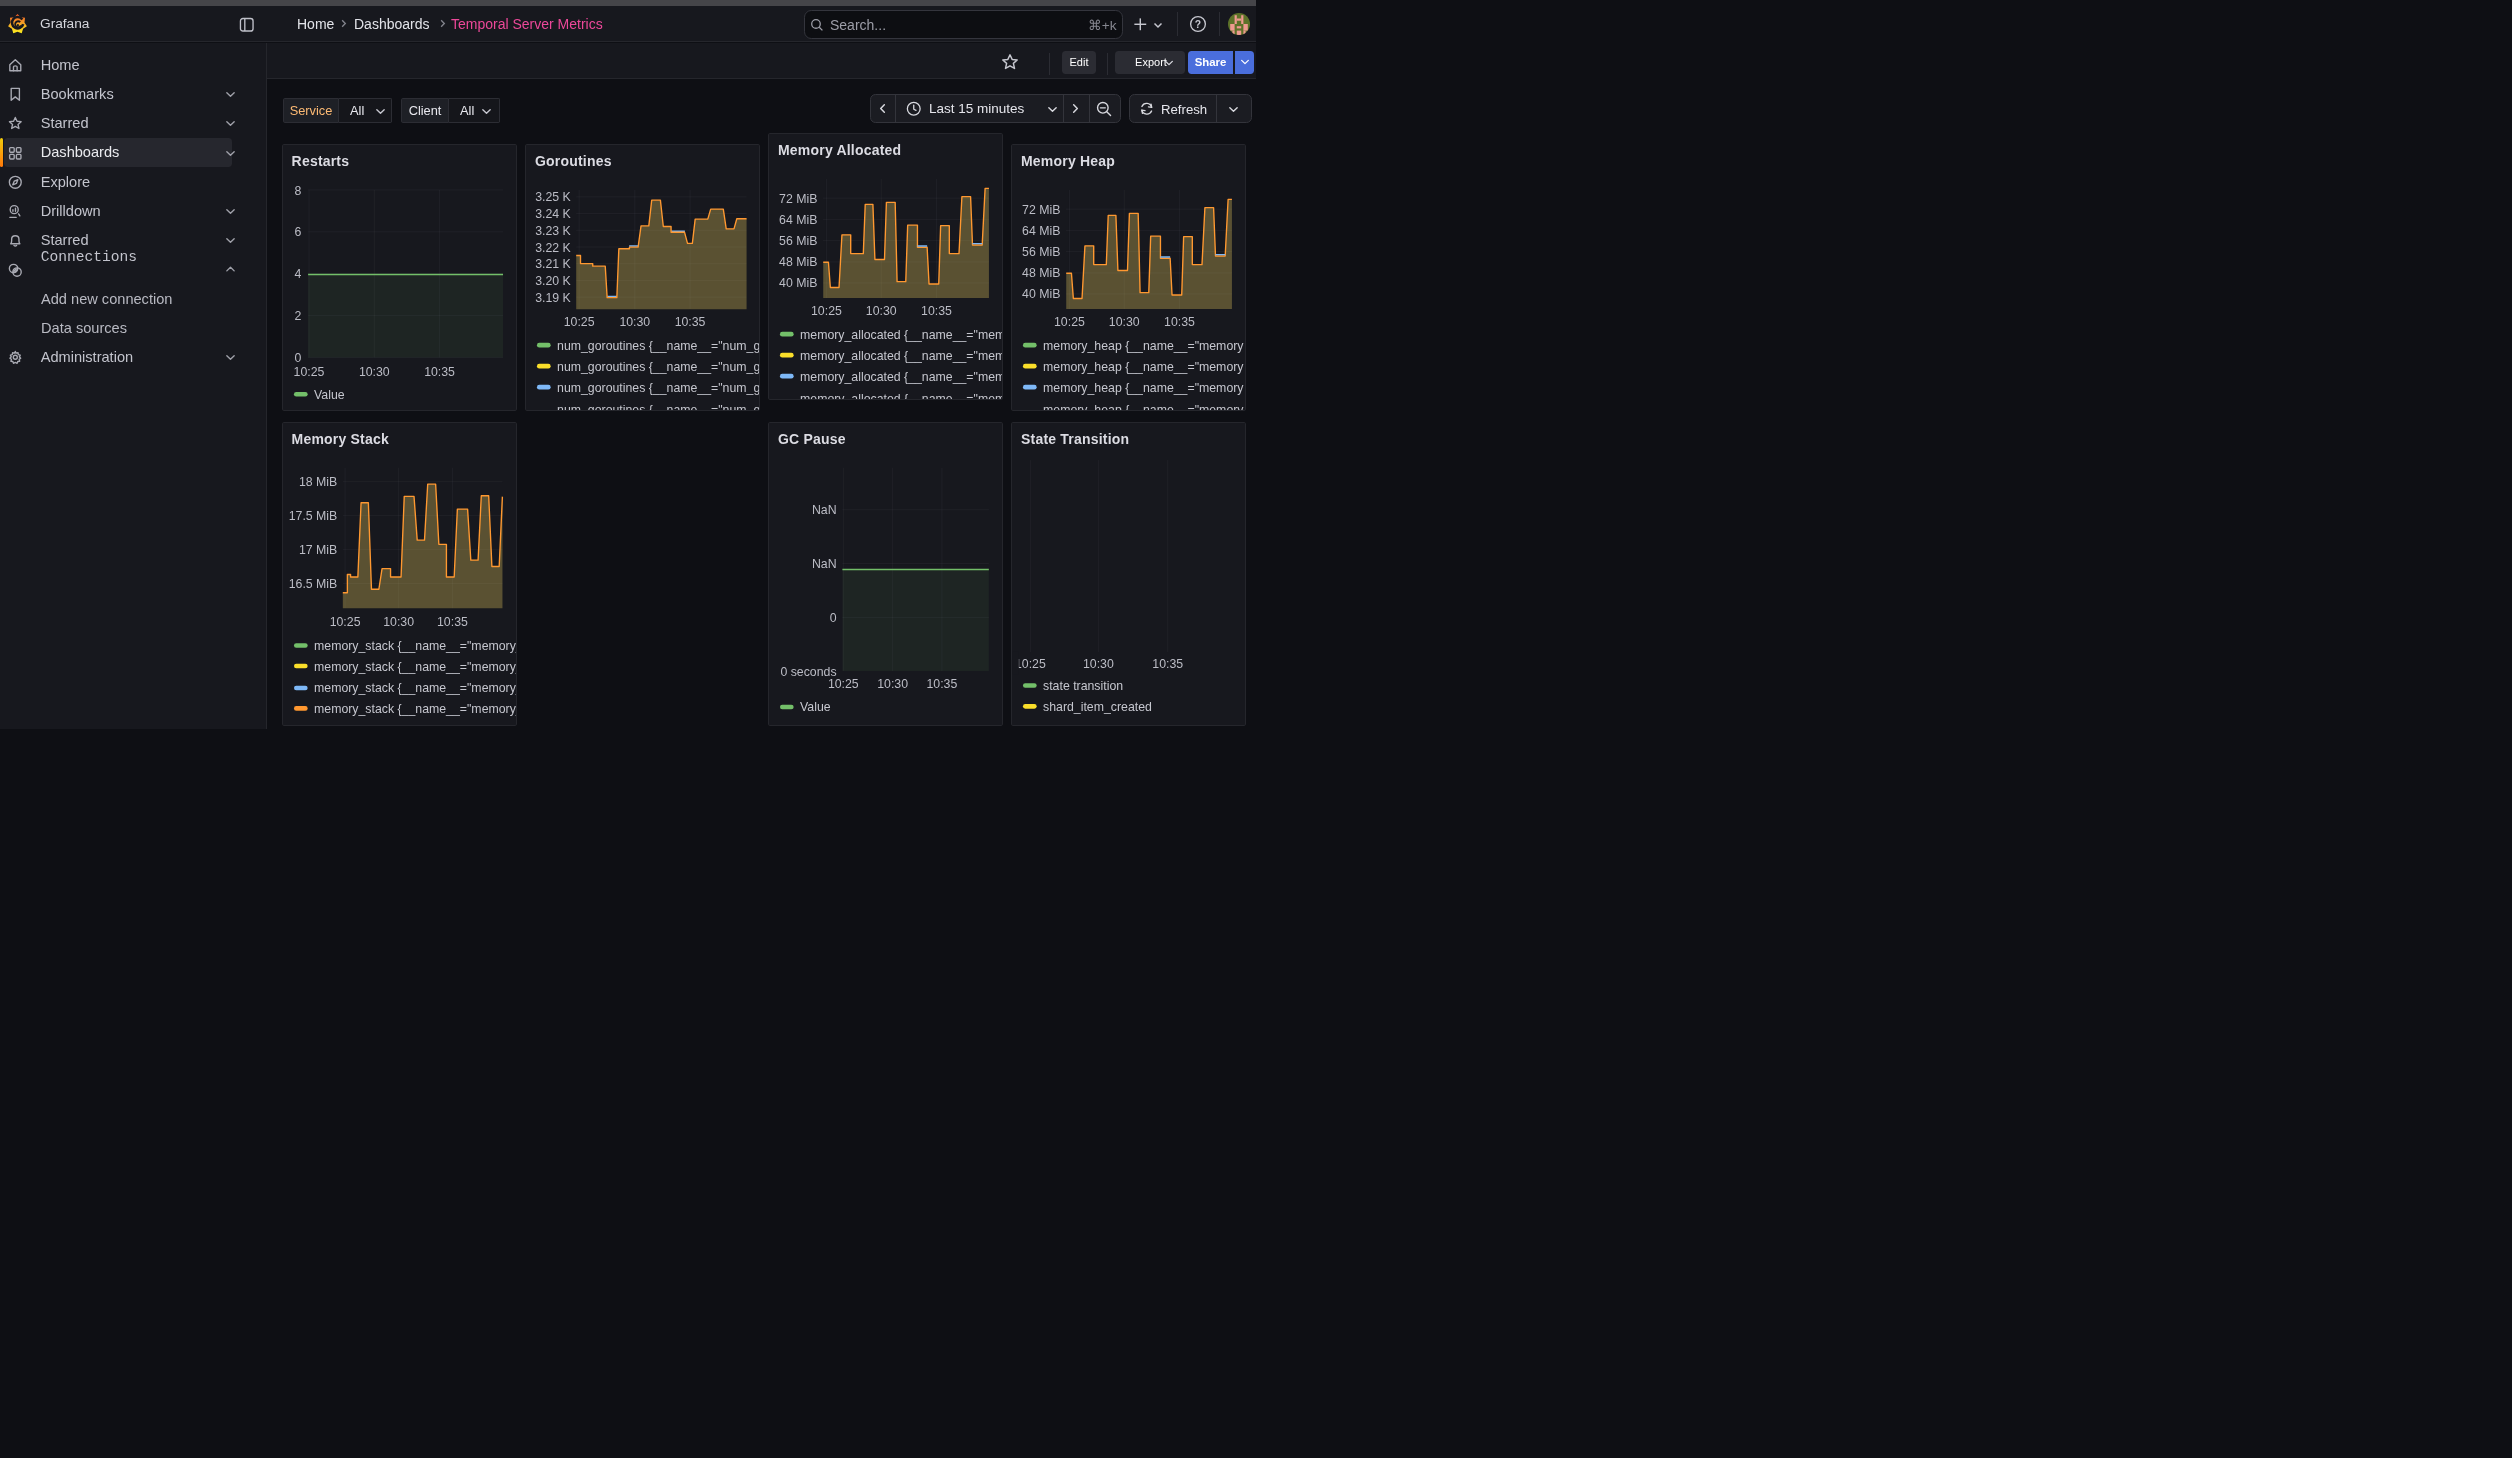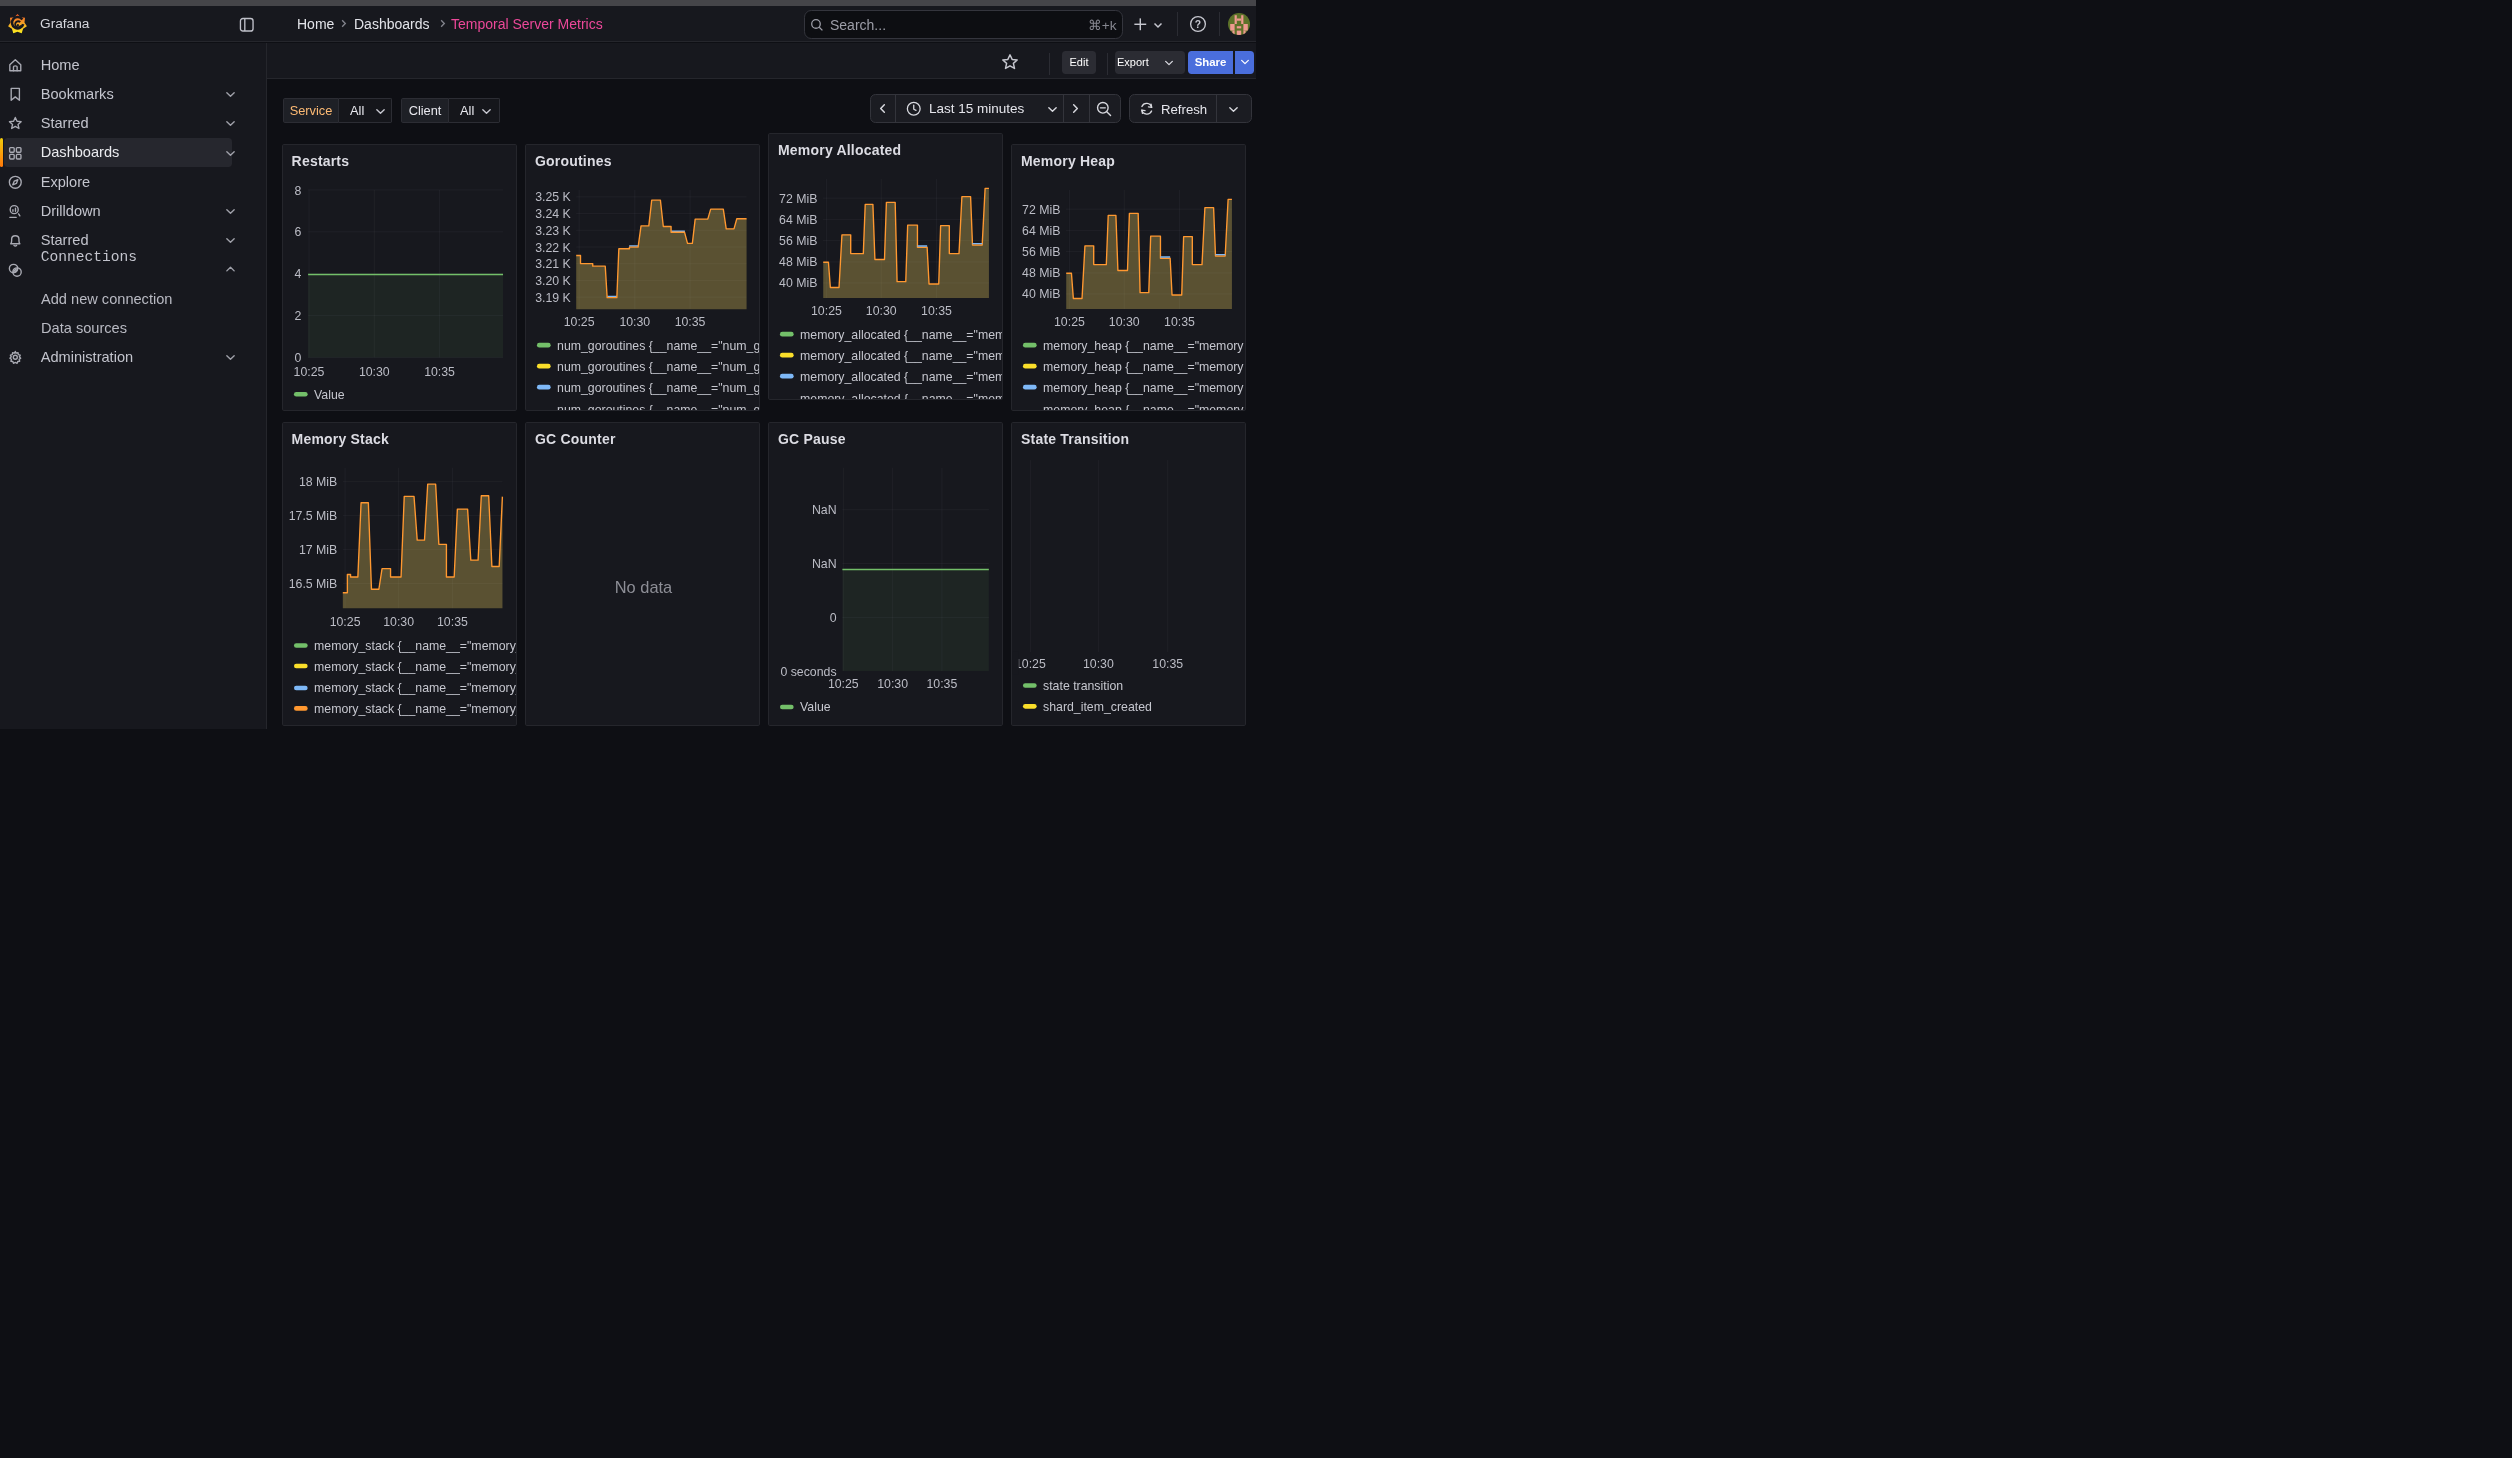--- a/index.html
+++ b/index.html
@@ -186,21 +186,21 @@
       <path d="M2 4 L6 8 L10 4"></path>
     </svg>
 </div>
 <div class="toolbar">
 <svg class="abs" style="left:734px;top:10.4px" width="18" height="18" viewBox="0 0 16 16" fill="none" stroke="#c6c7cf" stroke-width="1.3" stroke-linejoin="round">
       <path d="M8 1.6 L9.9 5.7 L14.4 6.2 L11 9.2 L12 13.7 L8 11.4 L4 13.7 L5 9.2 L1.6 6.2 L6.1 5.7 Z"></path>
     </svg>
 <div class="vdiv" style="left:782px;top:9.5px;height:22px"></div>
 <div class="btn" style="left:795px;top:7.7px;width:34px;background:#2b2c33">Edit</div>
 <div class="vdiv" style="left:840px;top:9.5px;height:22px"></div>
-<div class="btn" style="left:848px;top:7.7px;width:70px;background:#2b2c33;text-align:left;padding-left:2px">Export</div>
+<div class="btn" style="left:848px;top:7.7px;width:70px;background:#2b2c33;text-align:center;padding-left:2px">Export</div>
 <svg class="abs" style="left:897px;top:14.6px" width="10" height="10" viewBox="0 0 12 12" fill="none" stroke="#dcdce3" stroke-width="1.5" stroke-linecap="round" stroke-linejoin="round">
       <path d="M2 4 L6 8 L10 4"></path>
     </svg>
 <div class="btn" style="left:921px;top:7.7px;width:45px;background:#4a6edc;border-radius:3.7px 0 0 3.7px;font-weight:700;font-size:11.4px">Share</div>
 <div class="abs" style="left:968px;top:7.7px;width:19px;height:23px;background:#4a6edc;border-radius:0 3.7px 3.7px 0"></div>
 <svg class="abs" style="left:973px;top:14px" width="10" height="10" viewBox="0 0 12 12" fill="none" stroke="#fff" stroke-width="1.5" stroke-linecap="round" stroke-linejoin="round">
       <path d="M2 4 L6 8 L10 4"></path>
     </svg>
 </div>
 <div class="content">
@@ -397,24 +397,20 @@
         <rect x="12" y="241.3" width="15" height="5" rx="2.5" fill="#73bf69"></rect>
         <text class="legtext" x="34" y="248.8">memory_stack {__name__="memory_stack", inst</text>
         <rect x="12" y="263.7" width="15" height="5" rx="2.5" fill="#fade2a"></rect>
         <text class="legtext" x="34" y="271.2">memory_stack {__name__="memory_stack", inst</text>
         <rect x="12" y="287.7" width="15" height="5" rx="2.5" fill="#7eb8f7"></rect>
         <text class="legtext" x="34" y="295.2">memory_stack {__name__="memory_stack", inst</text>
         <rect x="12" y="310.1" width="15" height="5" rx="2.5" fill="#ff9830"></rect>
         <text class="legtext" x="34" y="317.6">memory_stack {__name__="memory_stack", inst</text>
       </svg>
     </div>
-<div class="panel" style="left:258px;top:343px;width:235px;height:304px;overflow:hidden">
-      <div class="ptitle">GC Counter</div>
-<div class="abs" style="left:0;top:155px;width:235px;text-align:center;font-size:16.4px;color:#8d8e96">No data</div>
-    </div>
 <div class="panel" style="left:501px;top:343px;width:235px;height:304px;overflow:hidden">
       <div class="ptitle">GC Pause</div>
 <svg class="abs" style="left:0;top:0" width="235" height="304" viewBox="0 0 257.4 333">
         <line x1="81.4" y1="49" x2="81.4" y2="271.6" stroke="rgba(204,204,220,0.06)" stroke-width="1"></line>
         <line x1="135.4" y1="49" x2="135.4" y2="271.6" stroke="rgba(204,204,220,0.06)" stroke-width="1"></line>
         <line x1="189.4" y1="49" x2="189.4" y2="271.6" stroke="rgba(204,204,220,0.06)" stroke-width="1"></line>
         <line x1="80.4" y1="95" x2="240.8" y2="95" stroke="rgba(204,204,220,0.06)" stroke-width="1"></line>
         <line x1="80.4" y1="154" x2="240.8" y2="154" stroke="rgba(204,204,220,0.06)" stroke-width="1"></line>
         <line x1="80.4" y1="213" x2="240.8" y2="213" stroke="rgba(204,204,220,0.06)" stroke-width="1"></line>
         <rect x="80.4" y="160.5" width="160.4" height="111.1" fill="rgba(115,191,105,0.08)"></rect>

